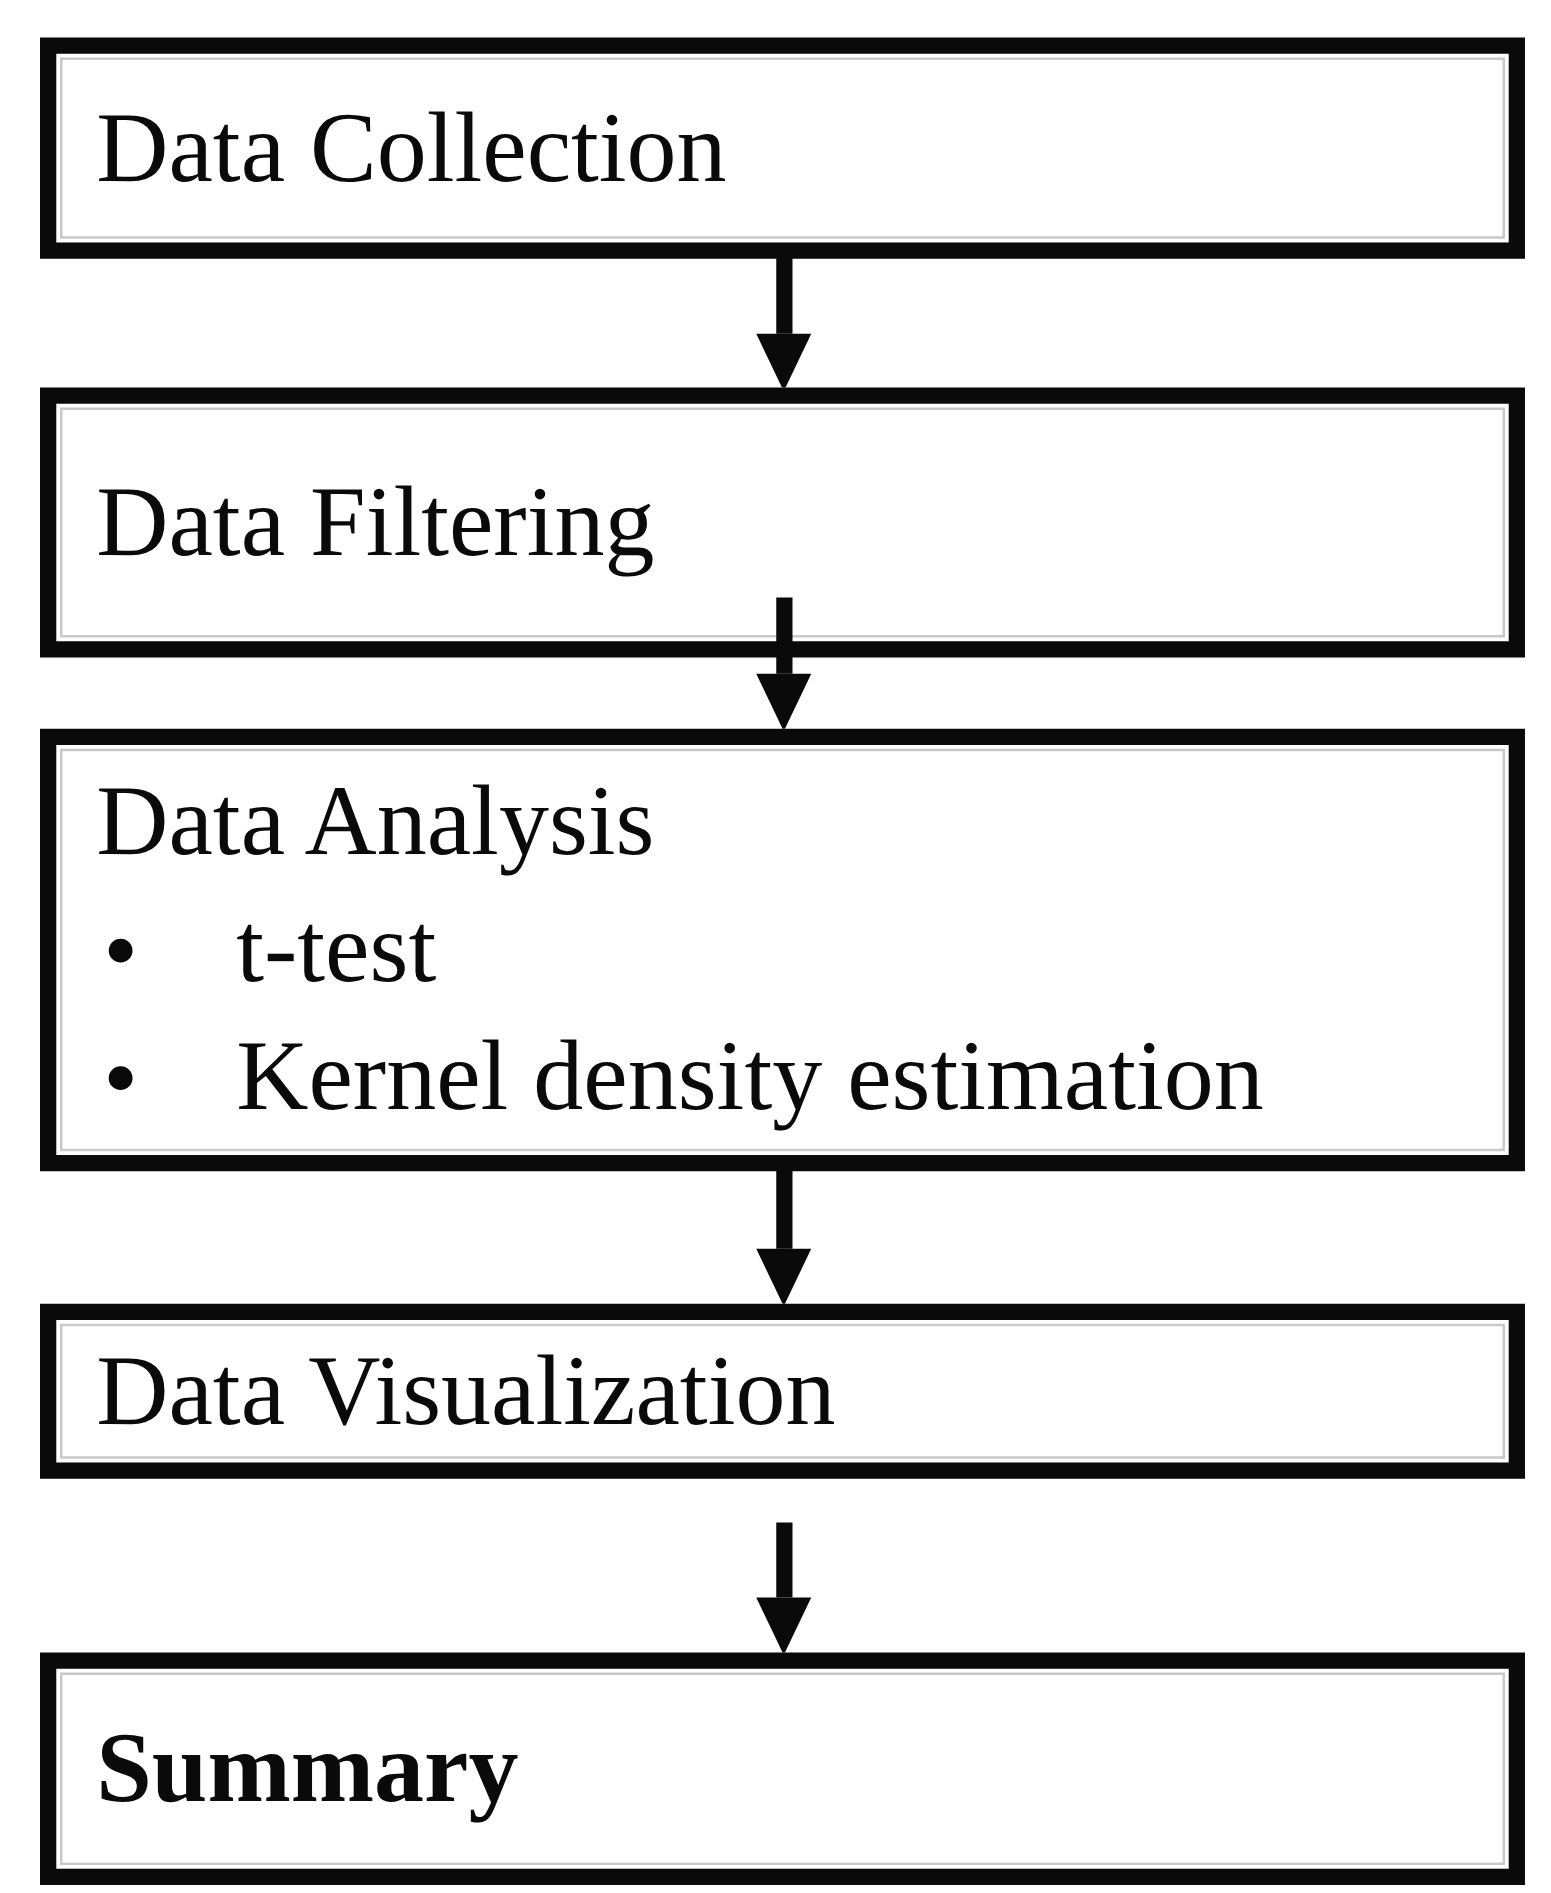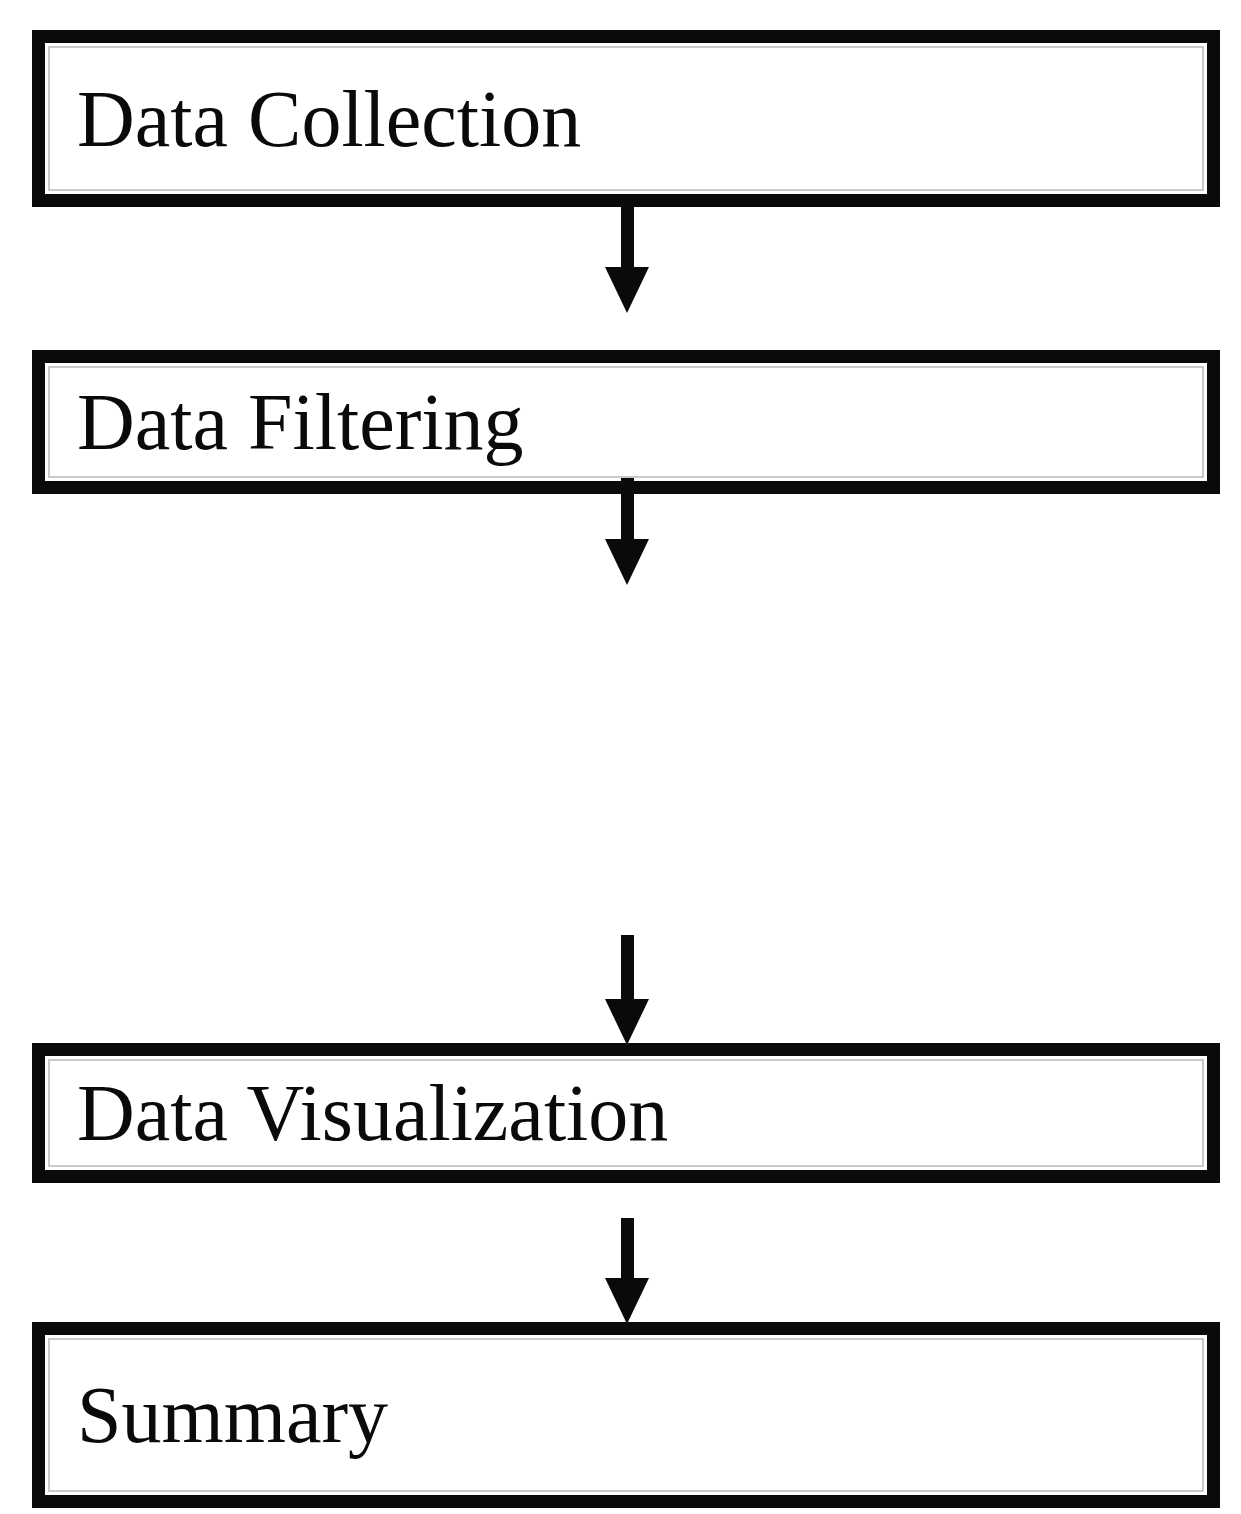--- a/index.html
+++ b/index.html
@@ -24,31 +24,31 @@
     border: 13px solid #0a0a0a;
     background: #ffffff;
     box-shadow: inset 0 0 0 3px #ffffff, inset 0 0 0 5px #c9c9c9;
     display: flex;
     align-items: center;
     font-size: 80px;
     line-height: 102px;
     padding-left: 32px;
   }
   .box-1 { top: 30px;   height: 177px; }
-  .box-2 { top: 310px;  height: 144px; margin-top: 40px; }
+  .box-2 { top: 310px;  height: 216px; }
   .box-3 {
     top: 583px;
     height: 354px;
     flex-direction: column;
     align-items: stretch;
     justify-content: flex-start;
     padding: 10px 0 0 0;
   }
   .box-4 { top: 1043px; height: 140px; }
-  .box-5 { top: 1322px; height: 186px; }
+  .box-5 { top: 1322px; height: 186px; font-weight: bold; }
 
   .box-3 .box-title {
     padding-left: 32px;
     line-height: 102px;
   }
   .bullet-list {
     list-style: none;
     margin: 0;
     padding: 0;
   }
@@ -109,20 +109,33 @@
 
   <div class="box box-2">
     <span>Data Filtering</span>
   </div>
 
   <div class="arrow arrow-2">
     <div class="shaft"></div>
     <div class="head"></div>
   </div>
 
+  <div class="box box-3">
+    <div class="box-title">Data Analysis</div>
+    <ul class="bullet-list">
+      <li class="bullet-item">
+        <span class="dot"></span>
+        <span>t-test</span>
+      </li>
+      <li class="bullet-item">
+        <span class="dot"></span>
+        <span>Kernel density estimation</span>
+      </li>
+    </ul>
+  </div>
 
   <div class="arrow arrow-3">
     <div class="shaft"></div>
     <div class="head"></div>
   </div>
 
   <div class="box box-4">
     <span>Data Visualization</span>
   </div>
 

